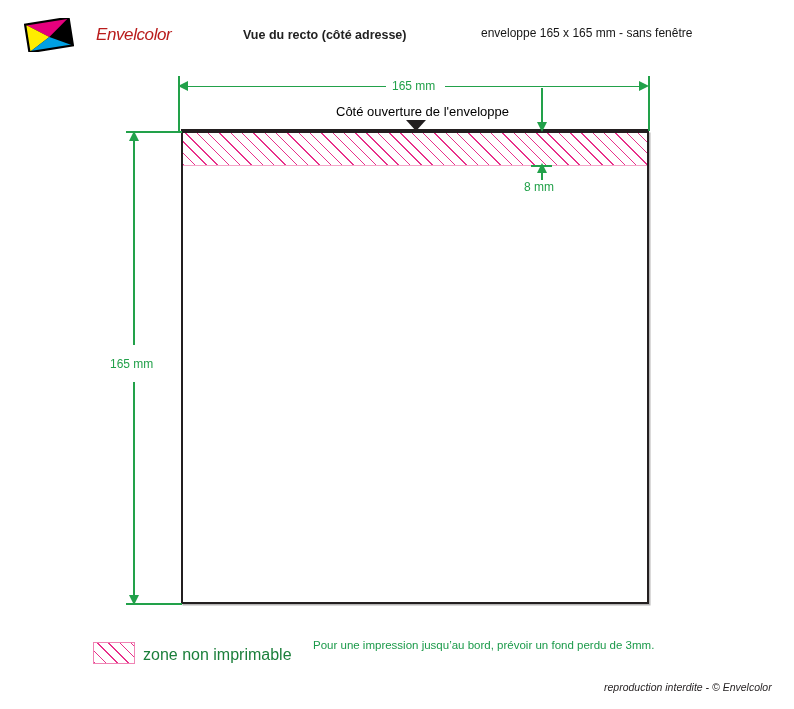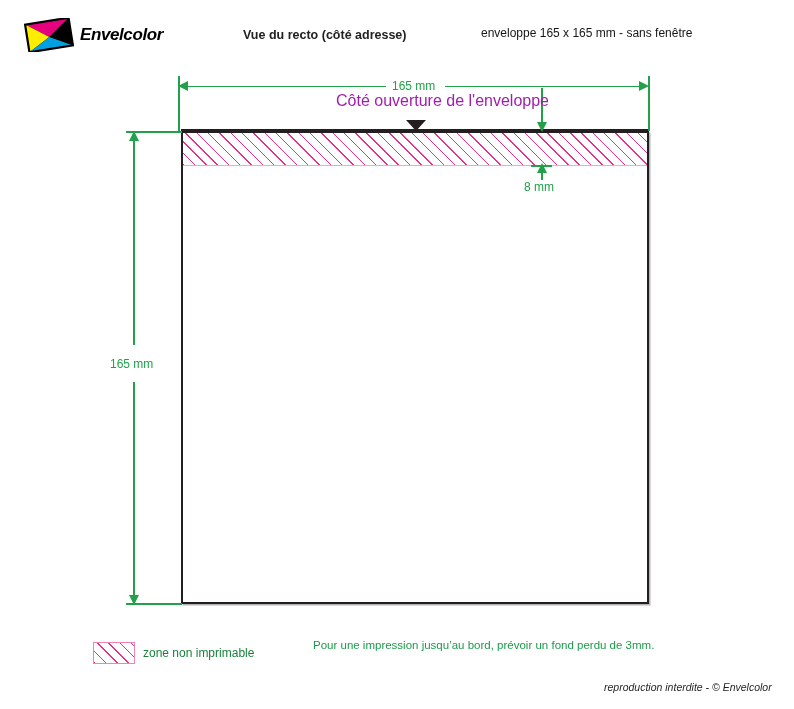--- a/index.html
+++ b/index.html
@@ -9,23 +9,23 @@
     font-family:"Liberation Sans",sans-serif;
     position:relative;
     overflow:hidden;
     color:#1a1a1a;
   }
   .abs{position:absolute;}
 
   
   #logo-mark{left:24px;top:18px;width:50px;height:34px;}
   #brand-name{
-    left:80px;top:25px;
-    font-size:17px;font-weight:bold;font-style:italic;
-    letter-spacing:-0.4px;color:#000000;
+    left:96px;top:25px;
+    font-size:17px;font-weight:normal;font-style:italic;
+    letter-spacing:-0.4px;color:#b91c1c;
   }
   #view-label{
     left:243px;top:28px;
     font-size:12.5px;color:#222;font-weight:bold;
   }
   #product-title{
     left:481px;top:26px;
     font-size:12px;color:#161616;
     white-space:nowrap;
   }
@@ -115,22 +115,22 @@
     left:536.5px;top:163px;
     border-left:5.5px solid transparent;
     border-right:5.5px solid transparent;
     border-bottom:10px solid #22a14a;
   }
   #mm8-tick{left:531px;top:165px;width:21px;height:1.5px;}
   #mm8-label{left:524px;top:180px;}
 
   
   #opening-label{
-    left:336px;top:92px;
-    font-size:16px;color:#a21caf;white-space:nowrap;
+    left:336px;top:104px;
+    font-size:13px;color:#000000;white-space:nowrap;
   }
   #opening-triangle{
     left:406px;top:120px;
     border-left:10px solid transparent;
     border-right:10px solid transparent;
     border-top:11px solid #231f20;
   }
 
   
   #legend-swatch{
@@ -138,21 +138,21 @@
     width:42px;height:22px;
     background:
       repeating-linear-gradient(45deg,
         #e8308a 0px,#e8308a 1px,
         rgba(0,0,0,0) 1px,rgba(0,0,0,0) 8px);
     border:1px solid #f083b4;
     box-sizing:border-box;
   }
   #legend-text{
     left:143px;top:646px;
-    font-size:12px;color:#1b7f3b;white-space:nowrap;
+    font-size:16px;color:#1b7f3b;white-space:nowrap;
   }
   #notes{
     left:281px;top:637px;
     font-size:11.5px;color:#1b9a4a;
     line-height:17px;
     margin-left:32px;
   }
   #copyright{
     left:604px;top:681px;
     font-size:10.5px;color:#231f20;white-space:nowrap;font-style:italic;

